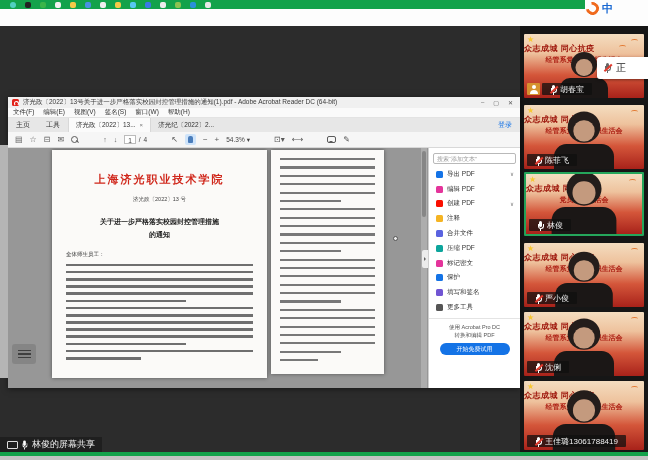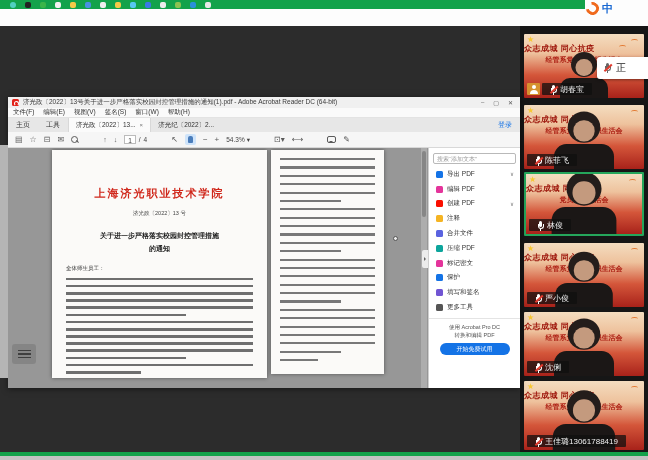--- a/index.html
+++ b/index.html
@@ -81,21 +81,21 @@
   .handtool::after{content:"";position:absolute;left:3px;top:2px;width:5px;height:7px;background:#4a7dbb;border-radius:2px 2px 1px 1px;}
   .mag{position:relative;width:8px;height:8px;}
   .mag::before{content:"";position:absolute;left:0;top:0;width:5px;height:5px;border:1px solid #5a5a5a;border-radius:50%;}
   .mag::after{content:"";position:absolute;left:5px;top:5px;width:3px;height:1px;background:#5a5a5a;transform:rotate(45deg);}
   .bubble{position:relative;width:9px;height:7px;border:1px solid #5a5a5a;border-radius:2px;}
   .bubble::after{content:"";position:absolute;left:1px;bottom:-3px;border:2px solid transparent;border-top-color:#5a5a5a;}
   
   .content{position:absolute;left:0;top:51px;right:0;bottom:0;display:flex;}
   .docarea{flex:1;position:relative;background:#979797;overflow:hidden;}
   .page{position:absolute;background:#fbfaf8;box-shadow:0 0 4px rgba(0,0,0,.45);}
-  #pageL{left:44px;top:2px;width:215px;height:228px;padding:14px 14px;}
+  #pageL{left:44px;top:2px;width:215px;height:228px;padding:0 14px;}
   #pageR{left:263px;top:2px;width:113px;height:224px;padding:8px 9px 0 9px;}
   .school{margin-top:22px;text-align:center;font-family:"Liberation Serif",serif;font-weight:bold;
     font-size:11px;color:#d0271b;letter-spacing:2px;white-space:nowrap;}
   .docno{margin-top:9px;text-align:center;font-size:5.5px;color:#444;}
   .headg{margin-top:12px;text-align:center;font-size:7px;font-weight:bold;color:#1d1d1d;line-height:1.9;}
   .salut{margin-top:9px;font-size:5.5px;color:#333;}
   .bodylines{margin-top:6px;}
   .tline{height:2.6px;background:#6f6f6f;margin-bottom:4.6px;width:100%;}
   .dense .tline{height:2.2px;background:#787878;margin-bottom:6.2px;}
   .cursor-dot{position:absolute;left:385px;top:88px;width:5px;height:5px;border-radius:50%;background:#ececec;border:1px solid #555;}
@@ -472,15 +472,24 @@
     </div>
   </div>
 
   <div class="lsliver"></div>
   <div id="fab">
       <i></i>
       <i></i>
       <i></i>
     </div>
 
+  <div id="sharebar">
+    <span class="monitor"></span>
+    <span class="mic" style="transform:scale(0.9)">
+        <span class="cap"></span>
+        <span class="arc"></span>
+        <span class="stem"></span>
+      </span>
+    <span>林俊的屏幕共享</span>
+  </div>
   <div class="green-bottom"></div>
   <div class="gray-bottom"></div>
 </div>
 
 </body></html>

